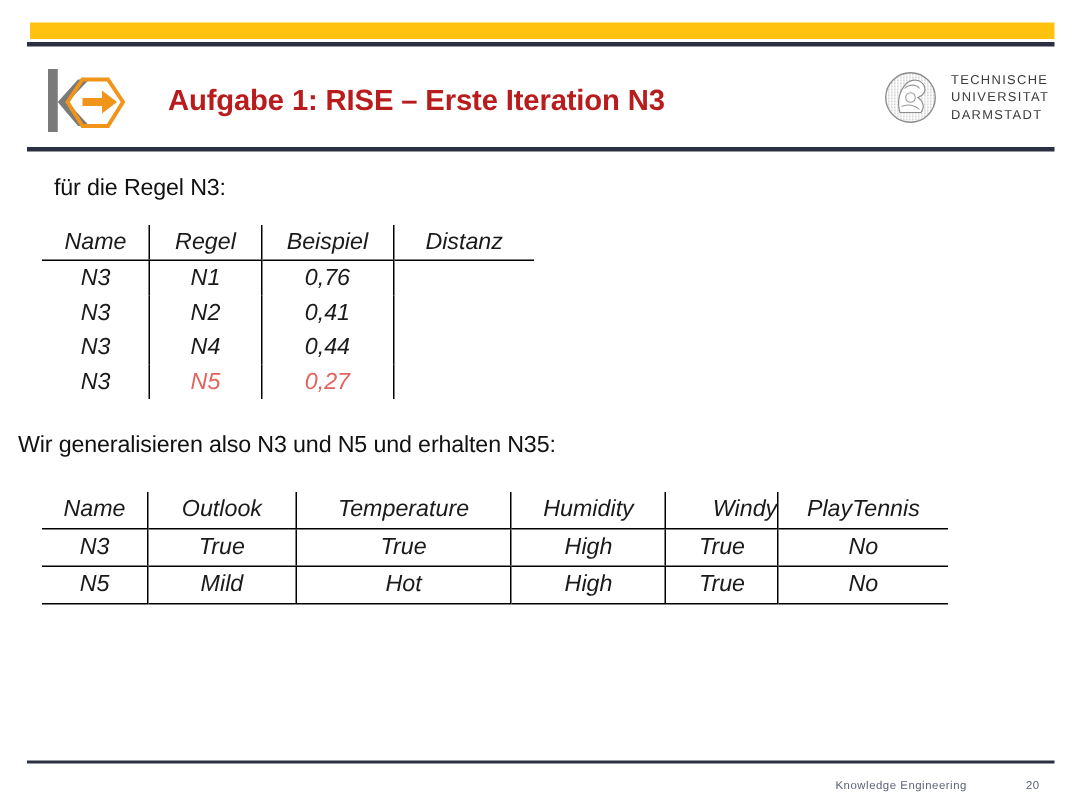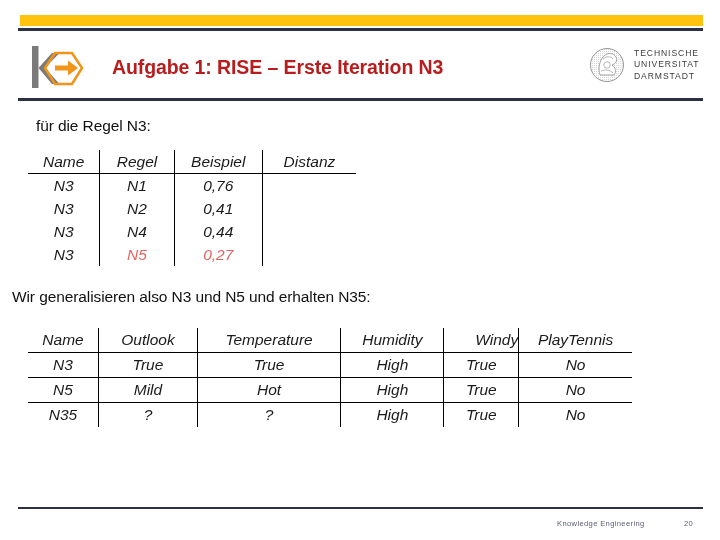--- a/index.html
+++ b/index.html
@@ -291,26 +291,18 @@
       <td class="vr">No</td>
     </tr>
     <tr class="ruled">
       <td>N5</td>
       <td class="vr">Mild</td>
       <td class="vr">Hot</td>
       <td class="vr">High</td>
       <td class="vr">True</td>
       <td class="vr">No</td>
     </tr>
-    <tr>
-      <td>N35</td>
-      <td class="vr">?</td>
-      <td class="vr">?</td>
-      <td class="vr">High</td>
-      <td class="vr">True</td>
-      <td class="vr">No</td>
-    </tr>
   </tbody>
 </table>
 
 <div class="footer-rule"></div>
 <div class="footer-meta" id="footer-dept">Knowledge Engineering</div>
 <div class="footer-meta" id="footer-pageno">20</div>
 
 </body></html>

